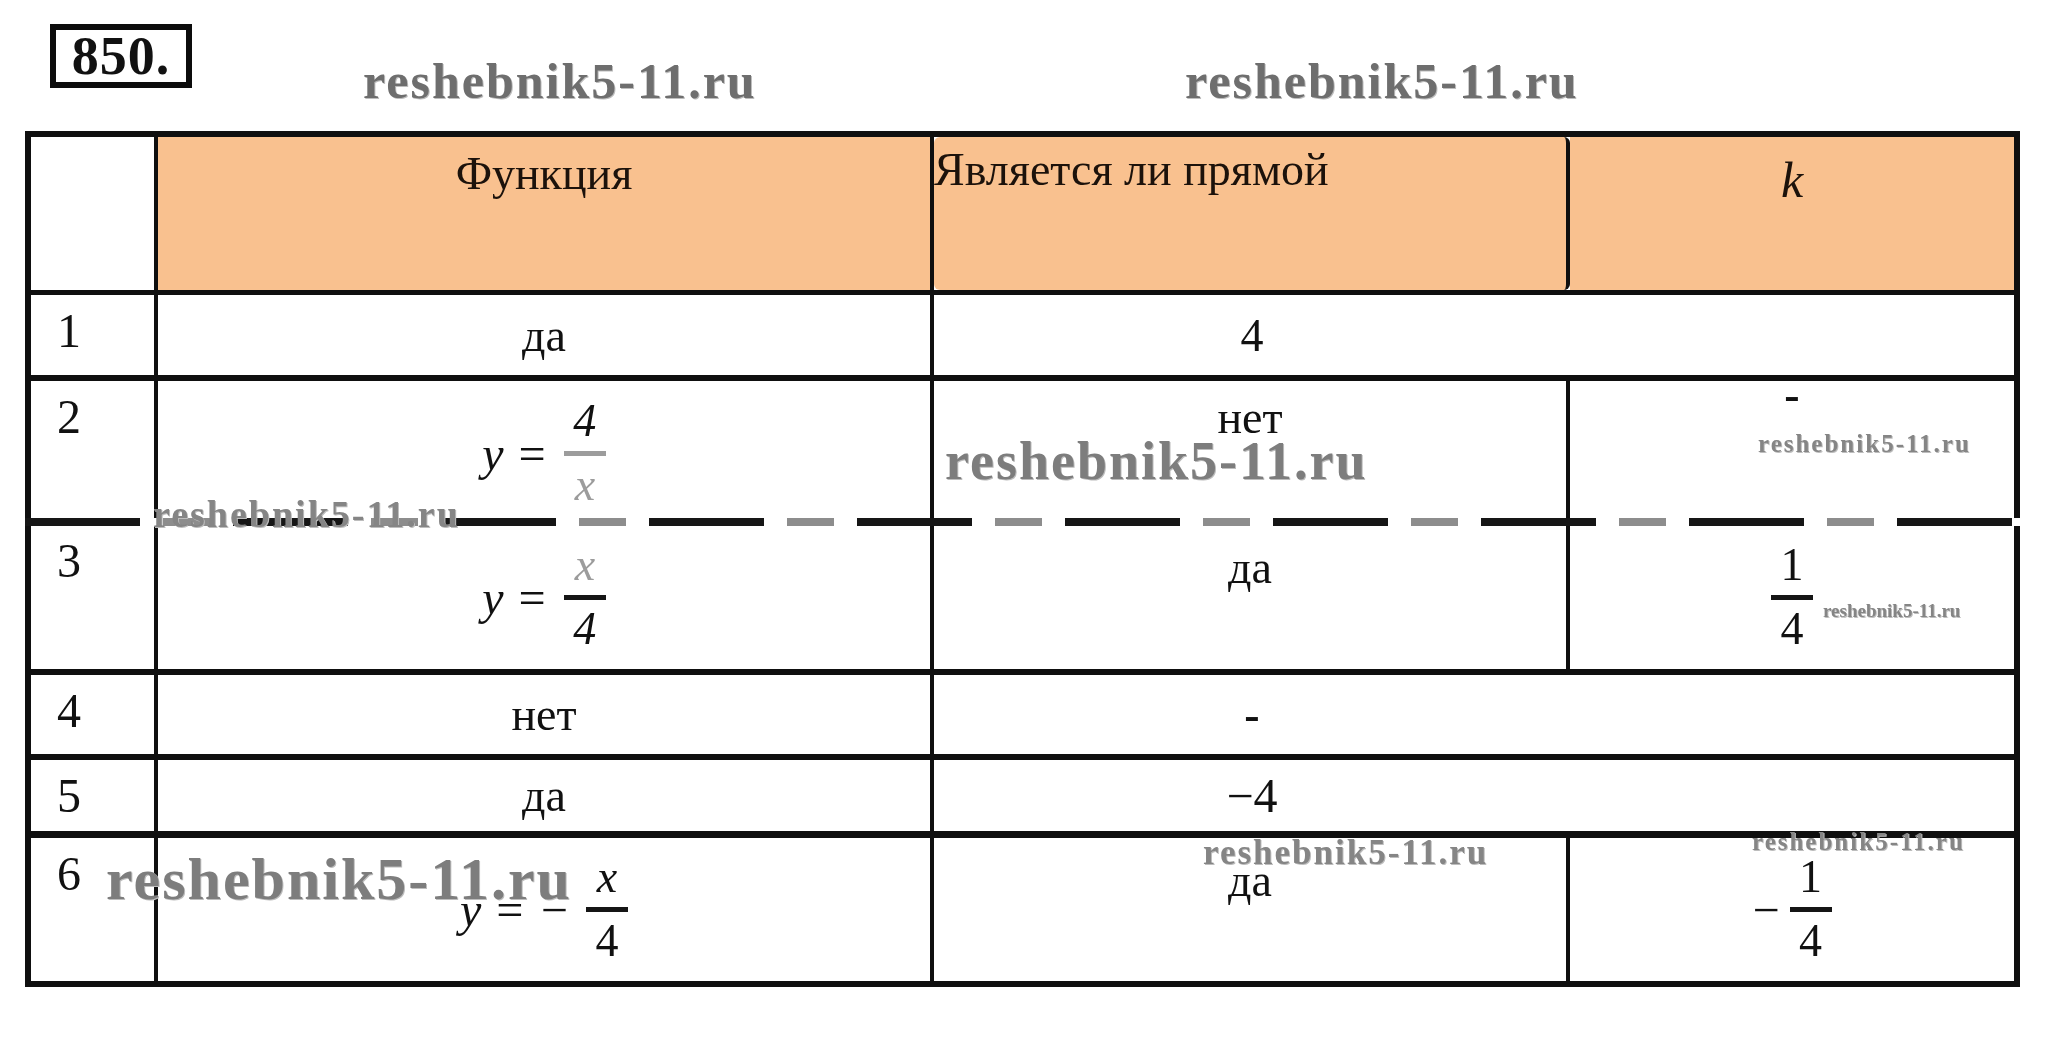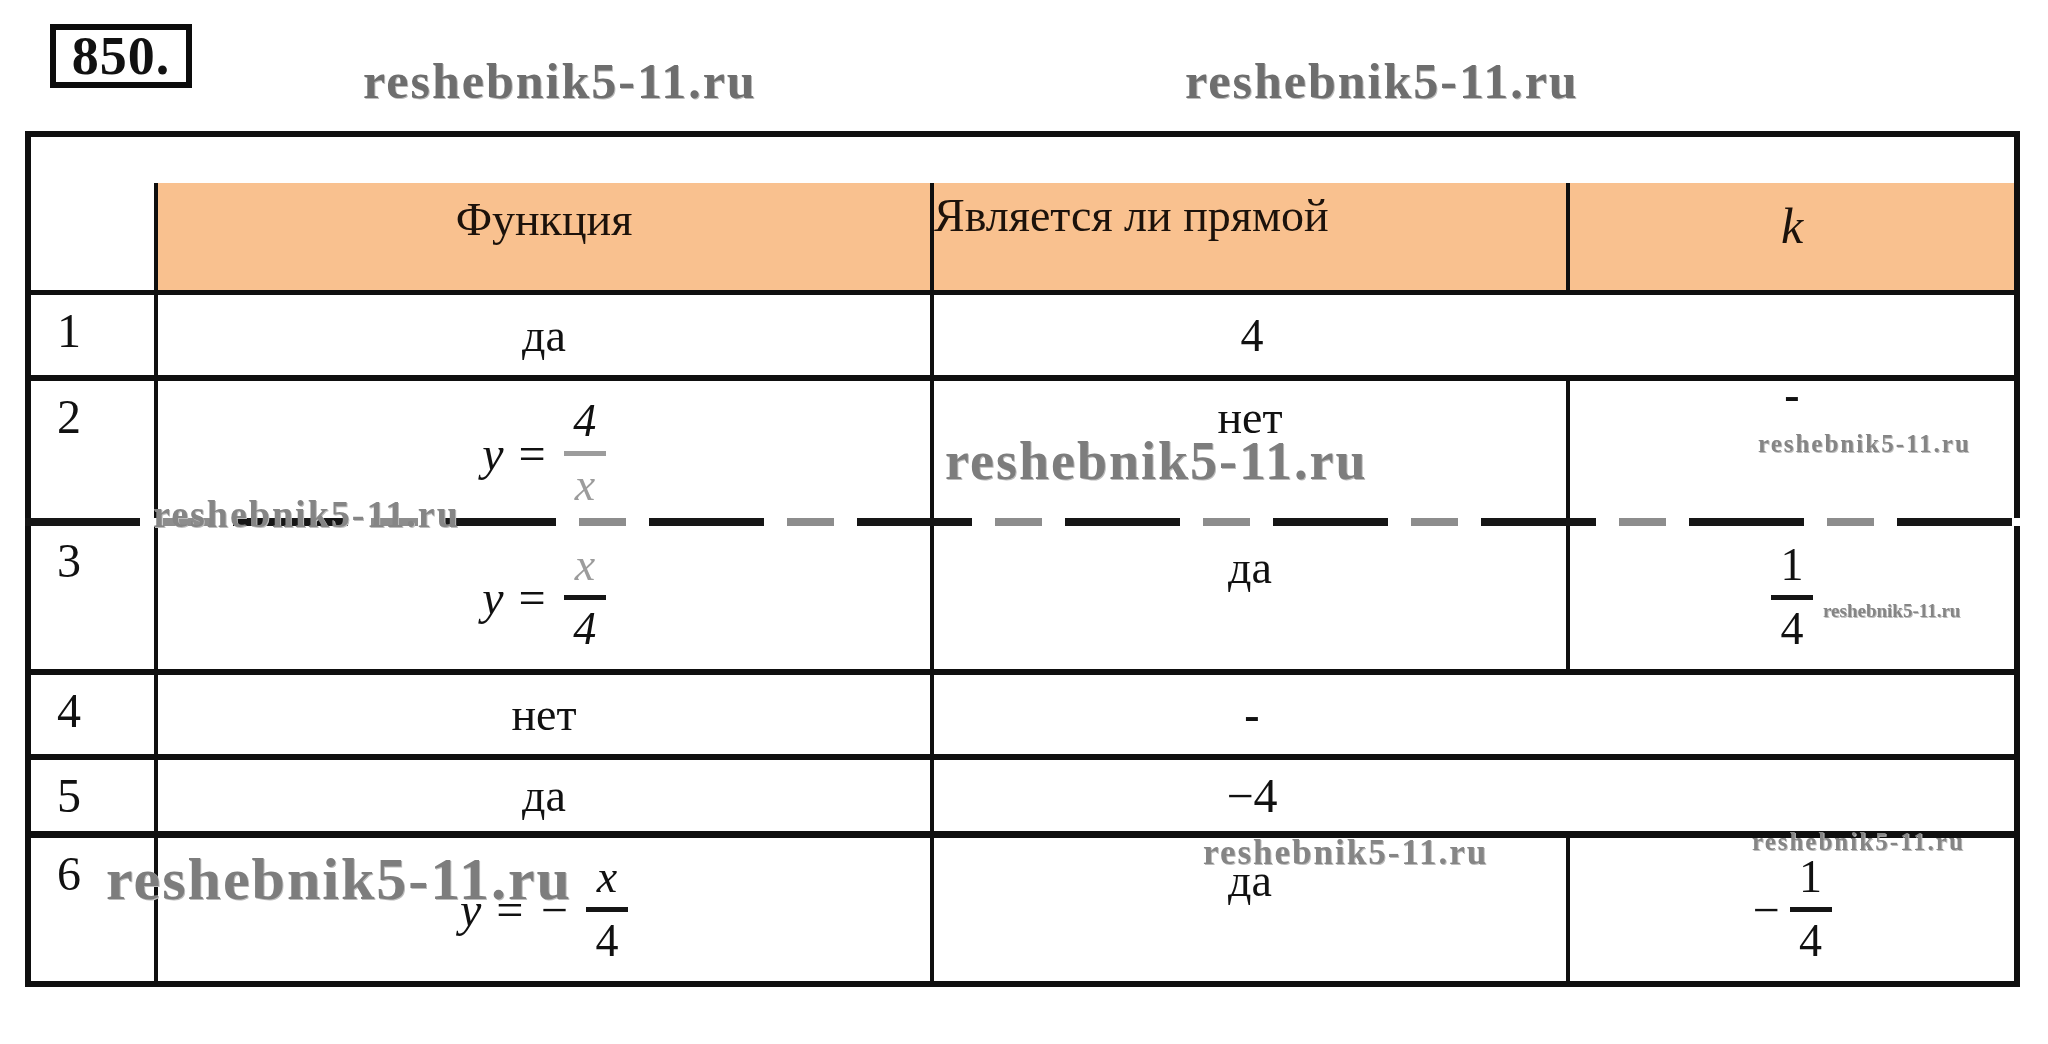--- a/index.html
+++ b/index.html
@@ -47,23 +47,23 @@
   .row-4{height:85px;}
   .row-5{height:78px;border-bottom-width:7px;}
   .row-6{height:143px;}
   .c{
     border-right:4px solid var(--bd);box-sizing:border-box;
     display:flex;align-items:center;justify-content:center;
     font-size:46px;overflow:visible;
   }
   .c:last-child{border-right:none;}
   
-  .hc{background:var(--hbg);align-items:flex-start;padding-top:10px;color:#1c120b;margin-top:46px;}
+  .hc{background:var(--hbg);align-items:flex-start;padding-top:10px;color:#1c120b;}
   .hc-num{background:#ffffff;}
-  .hc-prop{flex-direction:column;justify-content:space-between;padding:8px 0 24px 0;line-height:1.1;}
+  .hc-prop{flex-direction:column;justify-content:space-between;padding:8px 0 24px 0;line-height:1.1;border-radius:6px;}
   .hc-k{font-style:italic;font-size:50px;padding-top:14px;}
   
   .nc{justify-content:flex-start;align-items:flex-start;padding:8px 0 0 26px;font-size:48px;}
   
   .m{font-style:italic;font-size:48px;white-space:pre;}
   .frac{display:inline-flex;flex-direction:column;align-items:center;margin-left:16px;line-height:1;}
   .fn,.fd{font-style:italic;font-size:46px;line-height:1.06;padding:1px 4px;}
   .fbar{height:5px;background:#151515;align-self:stretch;min-width:42px;margin:4px 0;}
   .fbar.gray{background:#9c9c9c;}
   .g{color:#9c9c9c;}

